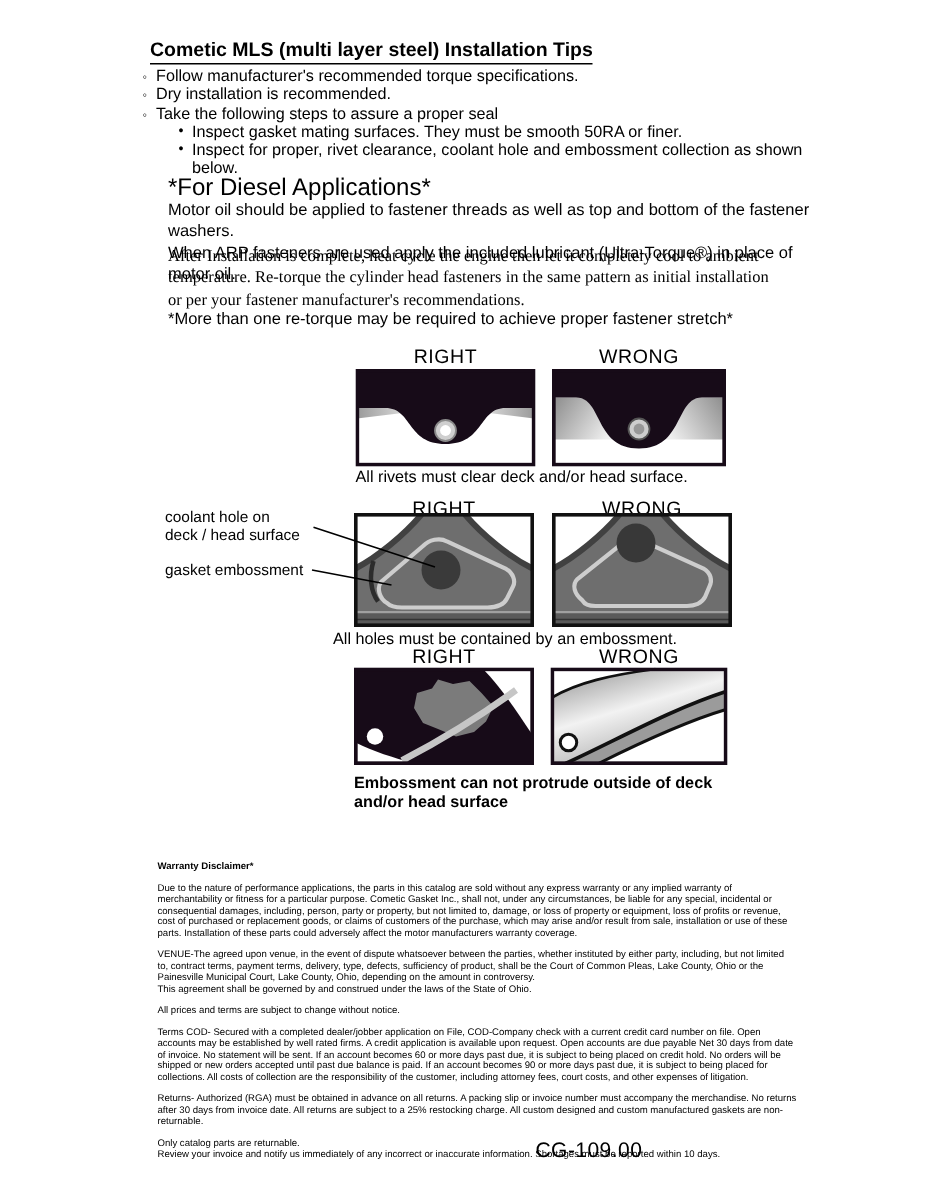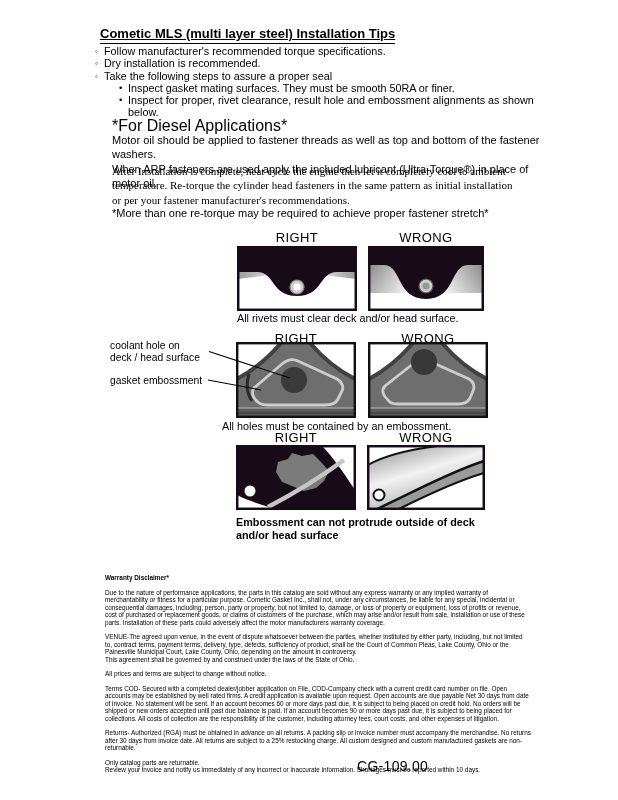--- a/index.html
+++ b/index.html
@@ -1,19 +1,19 @@
 <!DOCTYPE html>
 <html><head>
 <meta charset="utf-8">
 <style>
   html,body{margin:0;padding:0;background:#fff;}
   .page{position:relative;width:618px;height:800px;background:#ffffff;overflow:hidden;
         font-family:"Liberation Sans","DejaVu Sans",sans-serif;color:#000;}
   .abs{position:absolute;}
-  .title{font-size:13px;font-weight:bold;border-bottom:1.6px solid #000;padding-bottom:2px;white-space:nowrap;text-decoration:underline;}
+  .title{font-size:13px;font-weight:bold;border-bottom:1.6px solid #000;padding-bottom:2px;white-space:nowrap;}
   .bullets{font-size:10.8px;line-height:12.3px;}
   .bullet{display:flex;}
   .bullet .marker{width:9px;flex:0 0 9px;font-size:8.5px;line-height:12.3px;}
   .bullet.sub{margin-left:24px;}
   .bullet.sub .marker{font-size:9.5px;}
   .diesel-head{font-size:16px;font-weight:normal;}
   .body-text{font-size:11px;line-height:14.3px;white-space:pre-line;}
   .dlabel{font-size:13px;letter-spacing:0.4px;text-align:center;white-space:nowrap;}
   .caption{font-size:10.8px;white-space:pre-line;line-height:12.5px;}
   .callout{font-size:10.3px;line-height:11.5px;white-space:pre-line;}
@@ -45,21 +45,21 @@
     <div class="bullet">
       <span class="marker">◦</span>
       <span>Take the following steps to assure a proper seal</span>
     </div>
     <div class="bullet sub">
       <span class="marker">•</span>
       <span>Inspect gasket mating surfaces.  They must be smooth 50RA or finer.</span>
     </div>
     <div class="bullet sub">
       <span class="marker">•</span>
-      <span>Inspect for proper, rivet clearance, result hole and embossment alignments as shown below.</span>
+      <span>Inspect for proper, rivet clearance, coolant hole and embossment collection as shown below.</span>
     </div>
   </div>
 
   <div class="abs diesel-head" style="left:112px;top:117px;">*For Diesel Applications*</div>
   <div class="abs body-text" style="left:112px;top:133px;width:430px;">Motor oil should be applied to fastener threads as well as top and bottom of the fastener washers.
 When ARP fasteners are used apply the included lubricant (Ultra-Torque®) in place of motor oil.</div>
   <div class="abs body-text" style="left:112px;top:164px;width:430px;font-family:Liberation Serif, serif;">After Installation is complete, heat cycle the engine then let it completely cool to ambient
 temperature. Re-torque the cylinder head fasteners in the same pattern as initial installation
 or per your fastener manufacturer's recommendations.</div>
   <div class="abs body-text" style="left:112px;top:206px;width:440px;">*More than one re-torque may be required to achieve proper fastener stretch*</div>

